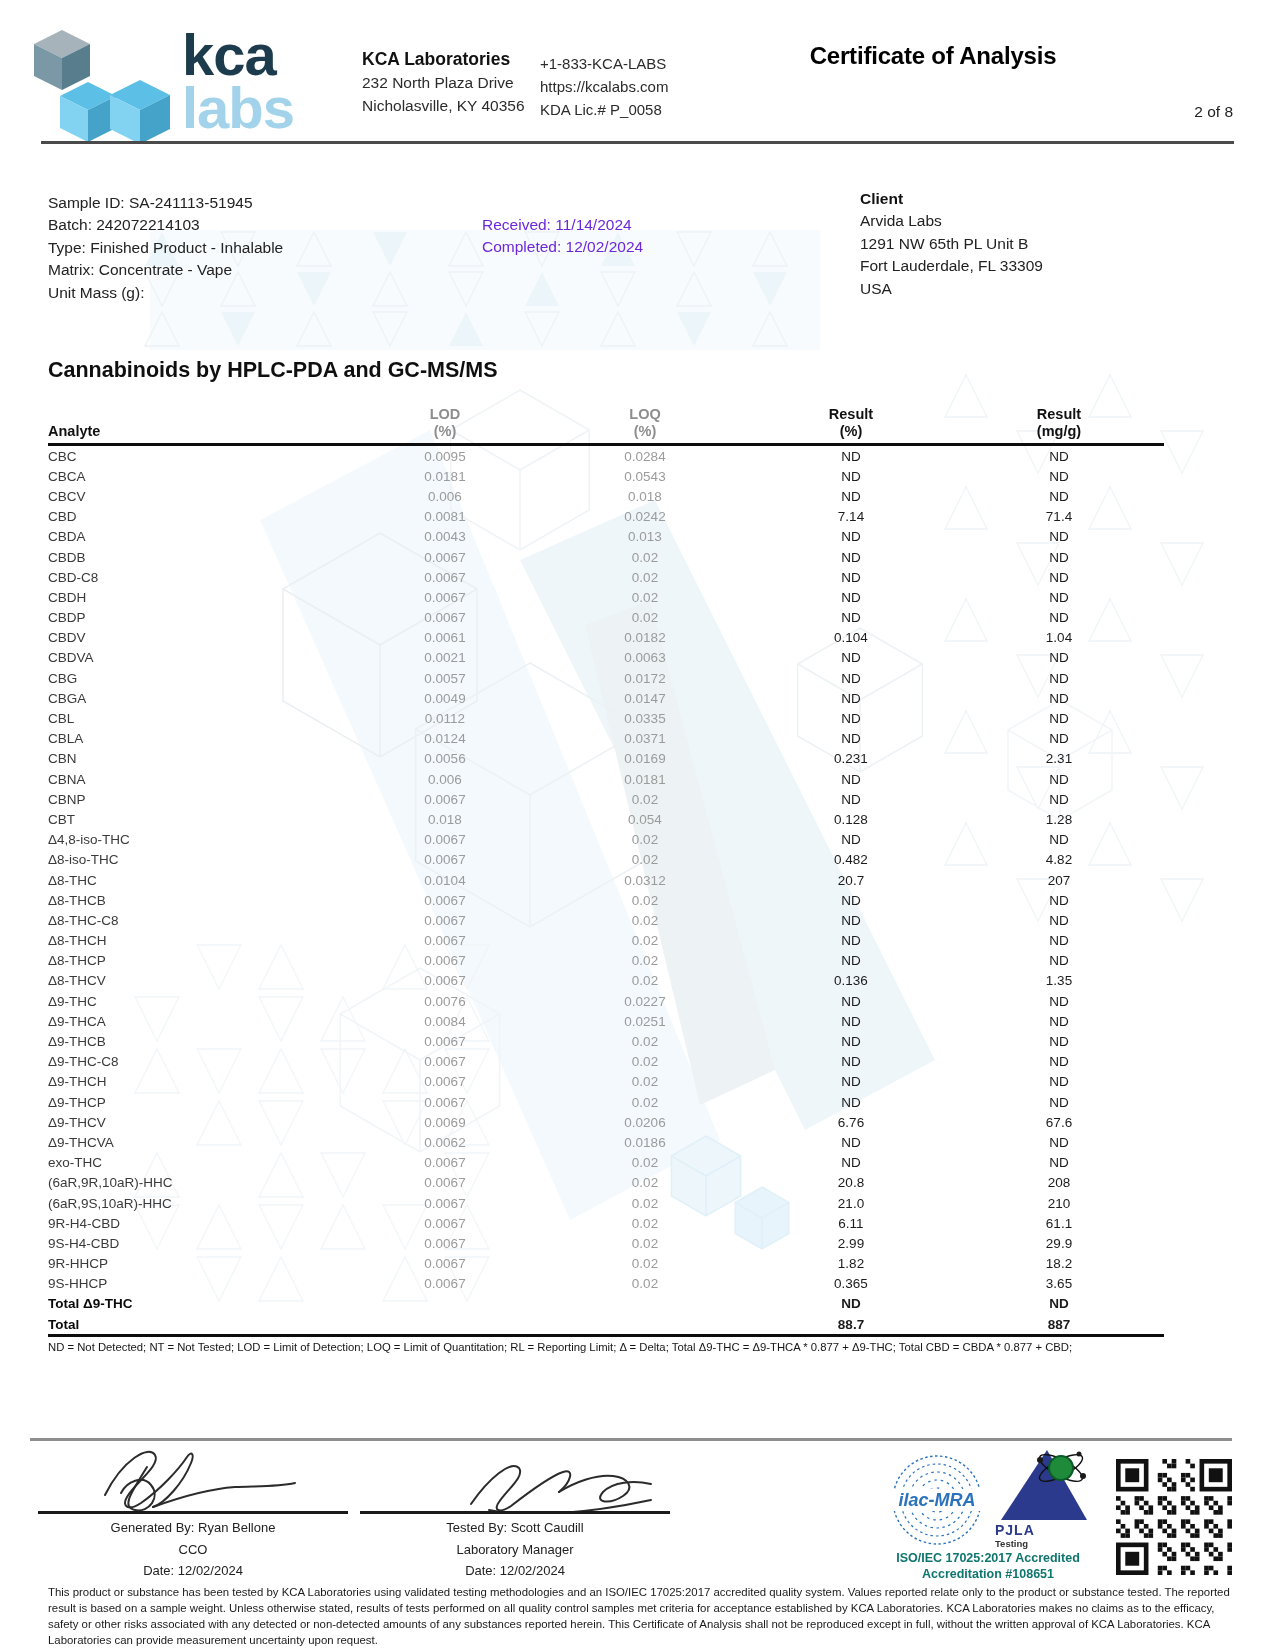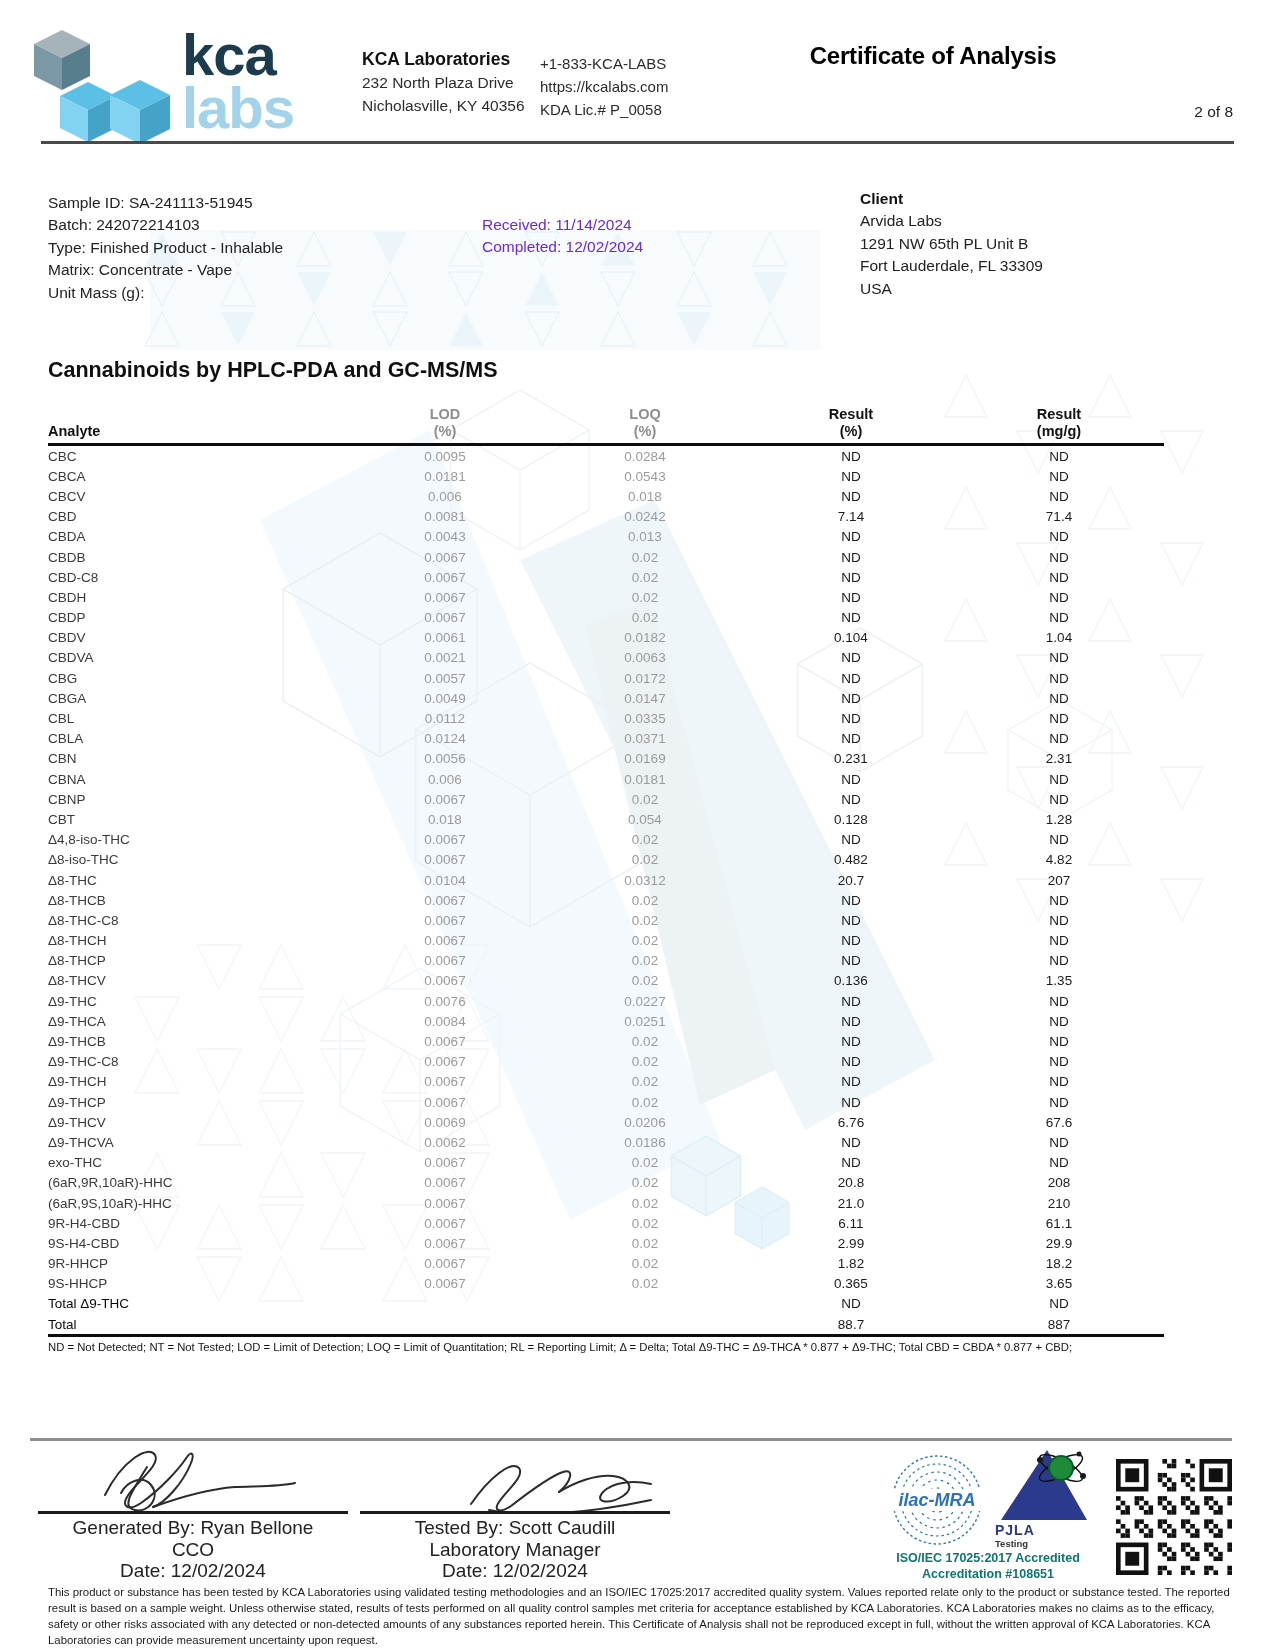--- a/index.html
+++ b/index.html
@@ -42,32 +42,32 @@
   .th-pct { flex:0 0 206px; color:#111; text-align:center; }
   .th-mgg { flex:0 0 210px; color:#111; text-align:center; }
   .head-rule { height:3px; background:#0d0d0d; }
   .tbody {}
   .row { display:flex; height:20.2px; align-items:center; font-size:13.5px; }
   .col-analyte { flex:0 0 300px; color:#3a3a3a; white-space:nowrap; }
   .col-lod { flex:0 0 194px; text-align:center; color:#9b9b9b; }
   .col-loq { flex:0 0 206px; text-align:center; color:#9b9b9b; }
   .col-pct { flex:0 0 206px; text-align:center; color:#1c1c1c; }
   .col-mgg { flex:0 0 210px; text-align:center; color:#1c1c1c; }
-  .row.bold { font-weight:normal; }
+  .row.bold { font-weight:bold; }
   .row.bold .col-analyte { color:#0a0a0a; }
   .foot-rule { height:3px; background:#0d0d0d; }
 
   .table-footnote { left:48px; top:1341px; width:1180px; font-size:11.3px; color:#161616; }
 
   .gray-divider { left:30px; top:1438px; width:1202px; height:3px; background:#8e8e8e; }
 
   .sig-line { height:3px; background:#1a1a1a; }
   .sig-line-1 { left:38px; top:1511px; width:310px; }
   .sig-line-2 { left:360px; top:1511px; width:310px; }
-  .sig-block { text-align:center; font-size:19px; line-height:21.5px; color:#222; }
+  .sig-block { text-align:center; font-size:13px; line-height:21.5px; color:#222; }
   .sig-block-1 { left:38px; top:1517px; width:310px; }
   .sig-block-2 { left:360px; top:1517px; width:310px; }
   .sig-svg { position:absolute; }
 
   .pjla-text { left:995px; top:1522px; width:96px; text-align:left; }
   .pjla-text .pjla-name { font-size:14px; font-weight:bold; color:#2b3a8c; letter-spacing:1px; line-height:16px; }
   .pjla-text .pjla-sub { font-size:9.5px; font-weight:bold; color:#333; line-height:11px; }
   .iso-block { left:838px; top:1550px; width:300px; text-align:center; font-size:12.5px; font-weight:bold; color:#0f766e; line-height:16px; }
 
   #qr-svg { position:absolute; left:1116px; top:1459px; }

